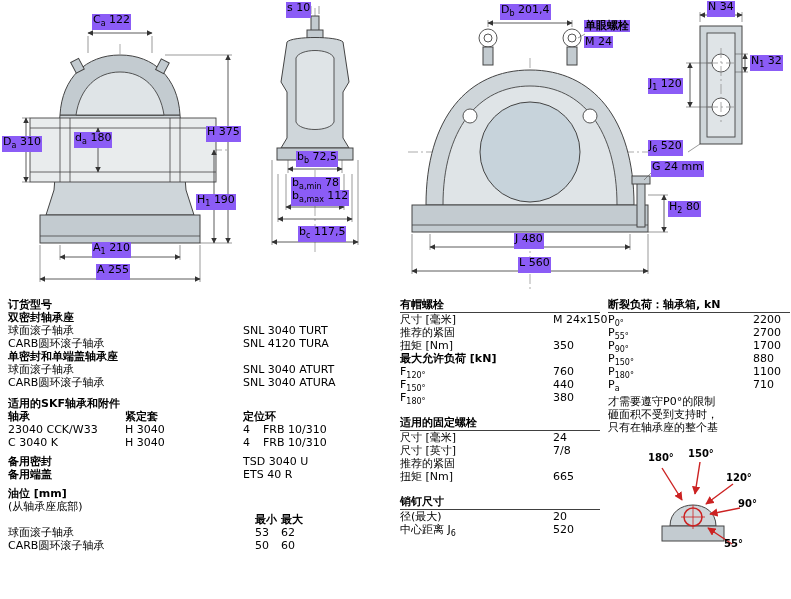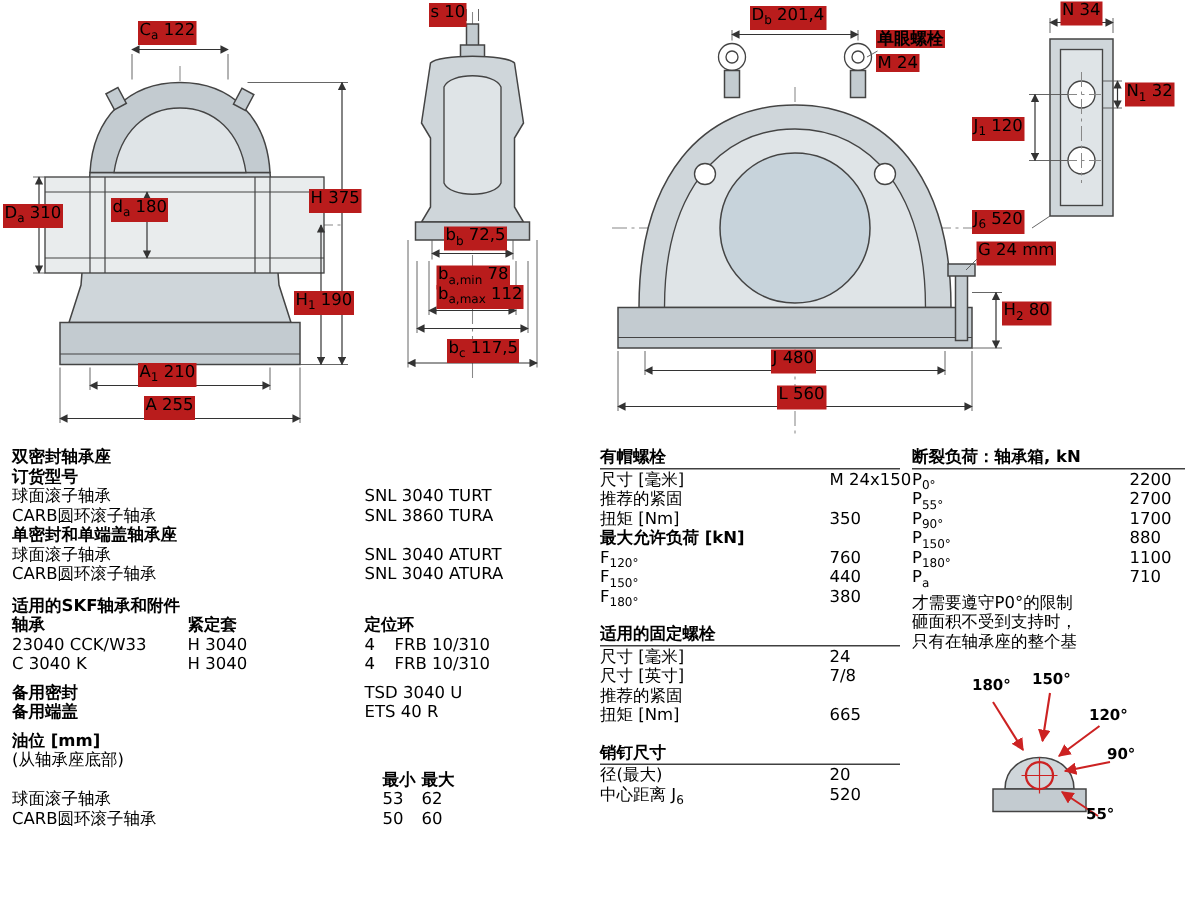--- a/index.html
+++ b/index.html
@@ -10,21 +10,21 @@
   .f0{fill:#fff;stroke:#444;stroke-width:0.9}
   .f1{fill:#cfd6da;stroke:#444;stroke-width:1}
   .f2{fill:#c3cbd0;stroke:#444;stroke-width:1}
   .f3{fill:#dfe4e7;stroke:#444;stroke-width:0.9}
   .f4{fill:#e9eced;stroke:#444;stroke-width:0.9}
   .fb{fill:#c7d3db;stroke:#444;stroke-width:1}
   .el{stroke:#555;stroke-width:0.6}
   .dl{stroke:#333;stroke-width:0.8;marker-start:url(#ma);marker-end:url(#ma)}
   .cl{stroke:#888;stroke-width:0.7;stroke-dasharray:10 3 2 3}
   .ra{stroke:#cc2222;stroke-width:1.4;marker-end:url(#mr)}
-  .dim{position:absolute;font-size:11px;line-height:12px;white-space:nowrap;background:#b91c1c;padding:0 1px}
+  .dim{position:absolute;font-size:11px;line-height:12px;white-space:nowrap;background:#8b5cf6;padding:0 1px}
   .dim sub,.col sub{font-size:8px}
   .b{font-weight:bold}
   .col{position:absolute;font-size:11px}
   .row{display:grid;height:13px;line-height:13px;white-space:nowrap;grid-template-columns:1fr}
   .r2{grid-template-columns:235px 1fr}
   .r4{grid-template-columns:117px 118px 20px 1fr}
   .r3o{grid-template-columns:247px 26px 1fr}
   .rm{grid-template-columns:153px 1fr}
   .rp{grid-template-columns:145px 1fr}
   .hd{height:15px;line-height:13px;font-weight:bold}
@@ -193,29 +193,29 @@
 <div class="dim" style="left:668px;top:201px"><span>H</span><sub>2</sub> <span>80</span></div>
 <div class="dim" style="left:514px;top:233px"><span>J</span><sub></sub> <span>480</span></div>
 <div class="dim" style="left:518px;top:257px"><span>L</span><sub></sub> <span>560</span></div>
 
 <div class="dim" style="left:707px;top:1px"><span>N</span><sub></sub> <span>34</span></div>
 <div class="dim" style="left:750px;top:55px"><span>N</span><sub>1</sub> <span>32</span></div>
 <div class="dim" style="left:648px;top:78px"><span>J</span><sub>1</sub> <span>120</span></div>
 <div class="dim" style="left:648px;top:140px"><span>J</span><sub>6</sub> <span>520</span></div>
 
 <div class="col" style="left:8px;top:298px;width:388px">
+  <div class="row b">订货型号</div>
   <div class="row b">双密封轴承座</div>
-  <div class="row b">订货型号</div>
   <div class="row r2">
       <span>球面滚子轴承</span>
       <span>SNL 3040 TURT</span>
     </div>
   <div class="row r2">
       <span>CARB圆环滚子轴承</span>
-      <span>SNL 3860 TURA</span>
+      <span>SNL 4120 TURA</span>
     </div>
   <div class="row b">单密封和单端盖轴承座</div>
   <div class="row r2">
       <span>球面滚子轴承</span>
       <span>SNL 3040 ATURT</span>
     </div>
   <div class="row r2">
       <span>CARB圆环滚子轴承</span>
       <span>SNL 3040 ATURA</span>
     </div>

